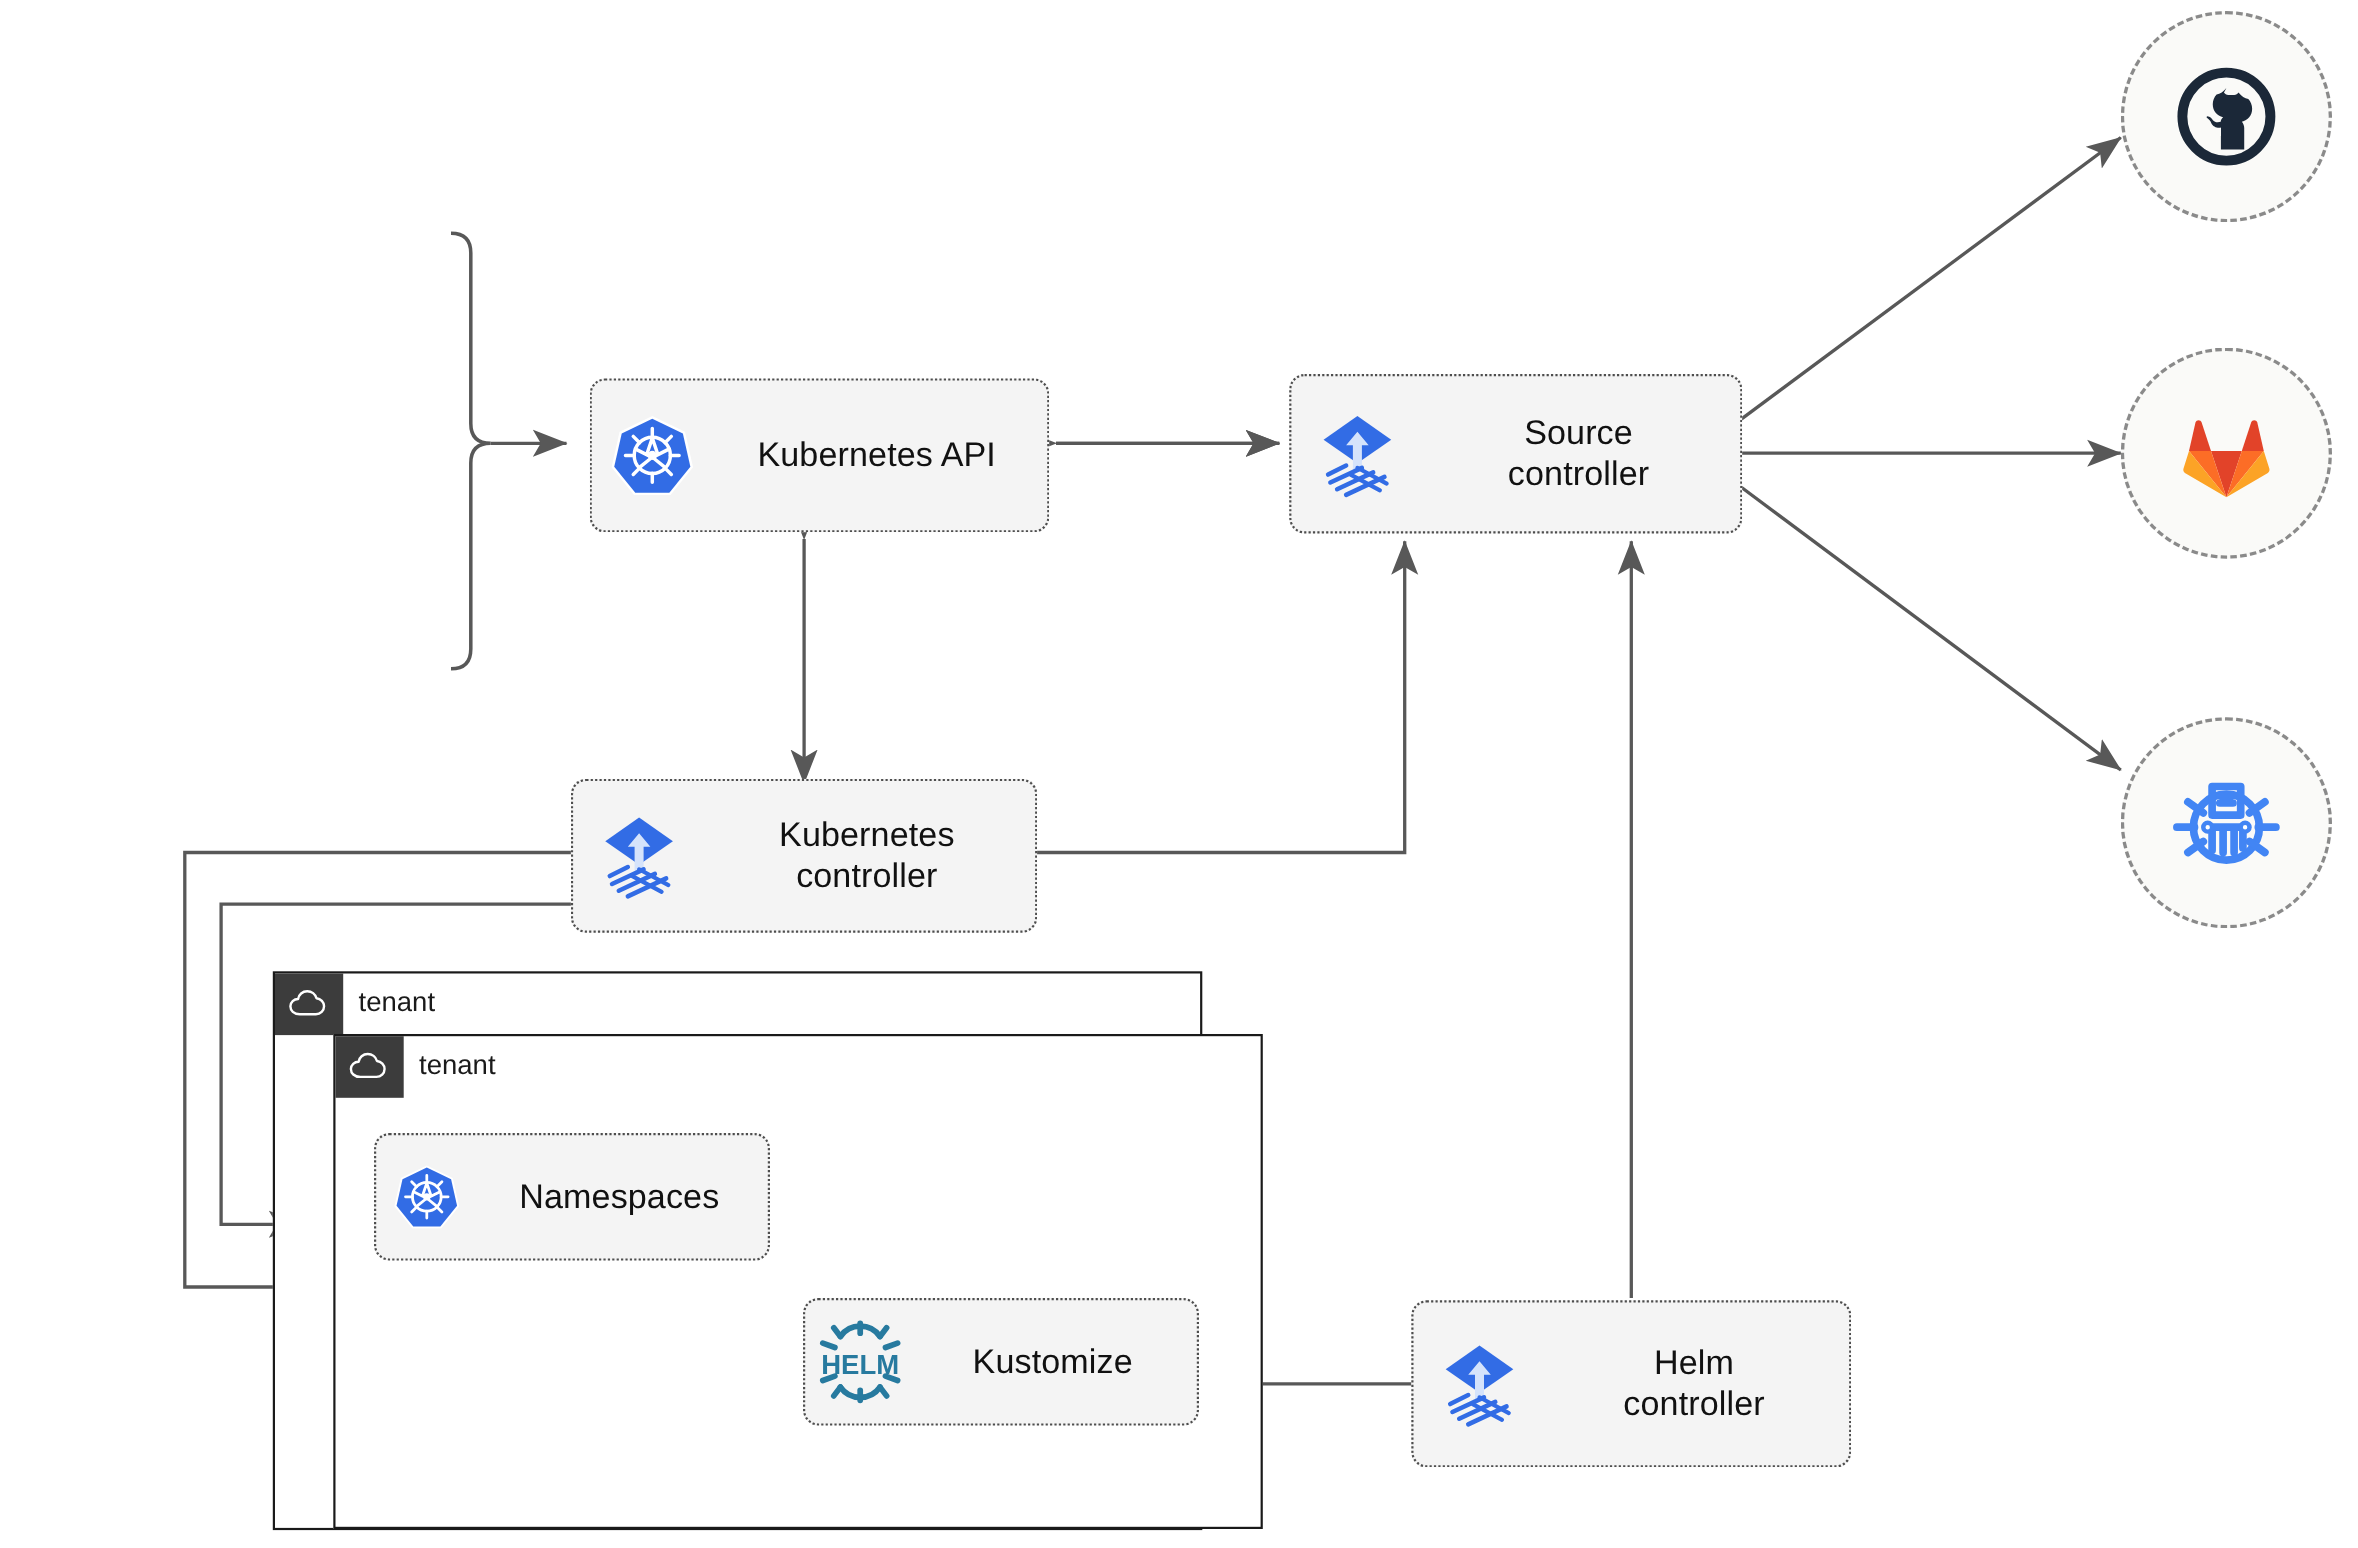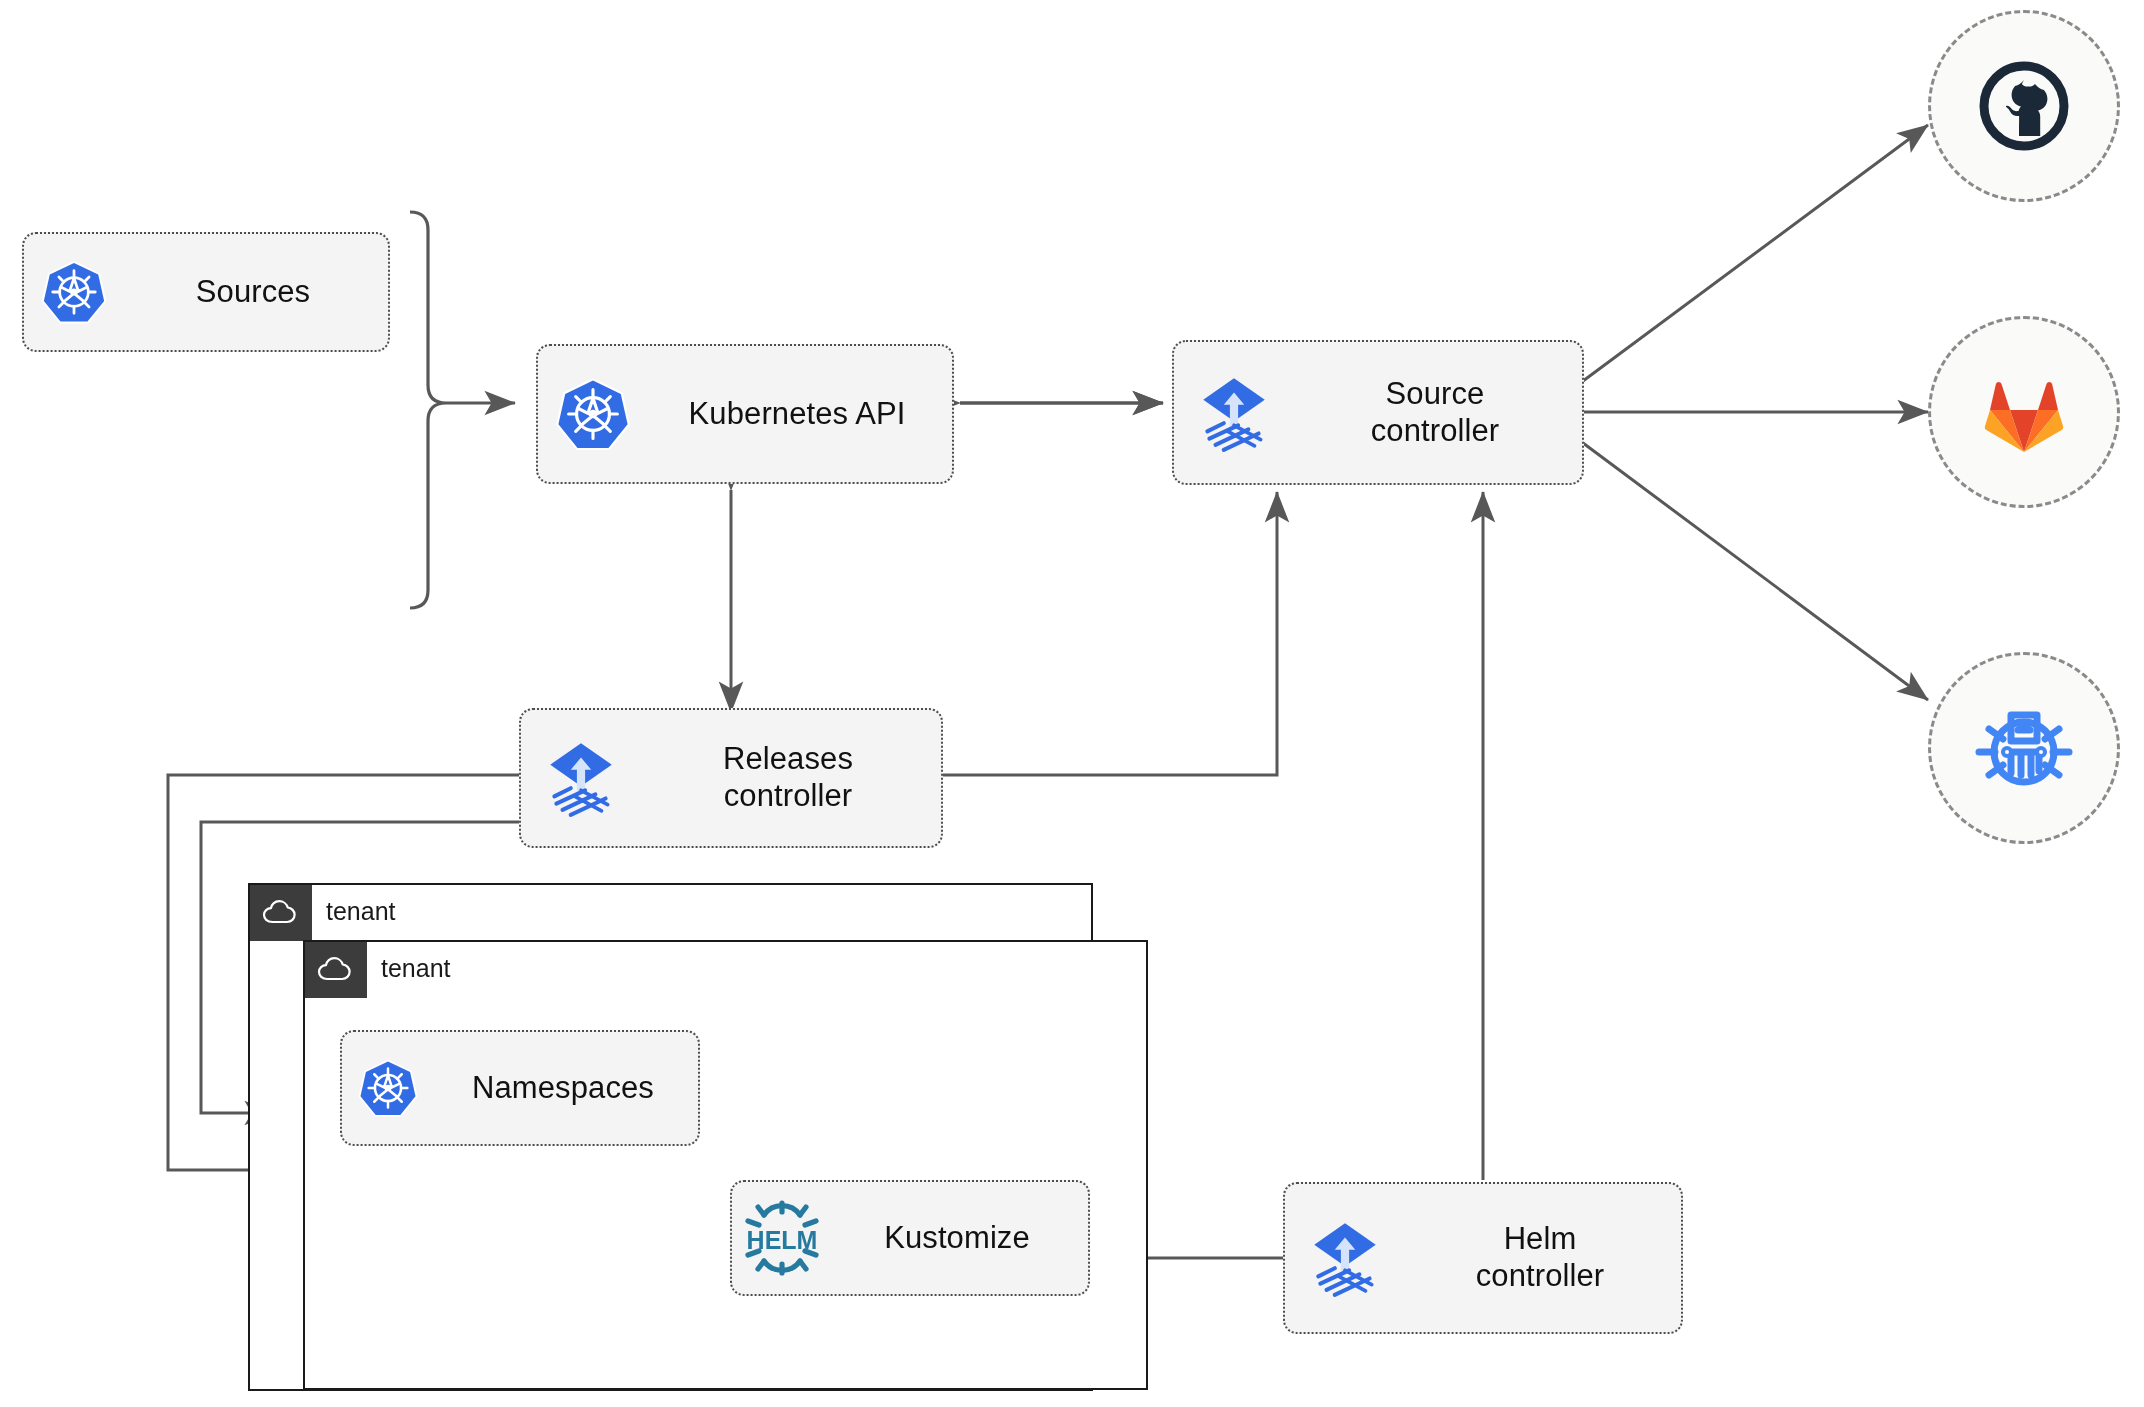--- a/index.html
+++ b/index.html
@@ -112,38 +112,20 @@
 
   <div class="tenant" style="left:303px;top:940px;width:845px;height:450px;">
     <div class="bar">
       <svg width="38" height="28" viewBox="0 0 38 28" aria-hidden="true">
         <path d="M10.5 23 C5 23 2 19.6 2 15.8 C2 12 5.2 9.2 9 9.2 C9.6 5.2 13 2.2 17.3 2.2 C21.3 2.2 24.7 4.9 25.7 8.5 C29.6 8.9 32.6 12 32.6 15.8 C32.6 19.8 29.3 23 25.2 23 Z" fill="none" stroke="#ffffff" stroke-width="2.2" stroke-linejoin="round"></path>
       </svg>
     </div>
     <div class="tname">tenant</div>
   </div>
 
-  <div class="node" style="left:22px;top:232px;width:368px;height:120px;">
-    <span class="ico" style="width:100px;">
-      <svg width="68" height="68" viewBox="0 0 64 64" aria-hidden="true">
-        <path d="M32 2.6 L56.4 14.4 L62.4 40.8 L45.6 61.6 L18.4 61.6 L1.6 40.8 L7.6 14.4 Z" fill="#ffffff"></path>
-        <path d="M32 4.6 L54.8 15.6 L60.4 40.4 L44.7 59.8 L19.3 59.8 L3.6 40.4 L9.2 15.6 Z" fill="#326CE5"></path>
-        <g fill="none" stroke="#ffffff" stroke-width="2.6" stroke-linecap="round">
-          <circle cx="32" cy="32" r="13.5"></circle>
-          <path d="M32 12 L32 18.6 M32 45.4 L32 52 M12 32 L18.6 32 M45.4 32 L52 32
-                   M17.8 17.8 L22.5 22.5 M41.5 41.5 L46.2 46.2
-                   M46.2 17.8 L41.5 22.5 M22.5 41.5 L17.8 46.2"></path>
-          <path d="M32 19 L28 31 M32 19 L36 31 M44 27.5 L34 32.5 M41.5 41 L33.5 34.5
-                   M22.5 41 L30.5 34.5 M20 27.5 L30 32.5"></path>
-        </g>
-        <circle cx="32" cy="32" r="3.4" fill="#ffffff"></circle>
-      </svg>
-    </span>
-    <span class="lbl">Sources</span>
-  </div>
 
 
   <div class="node" style="left:536px;top:344px;width:418px;height:140px;">
     <span class="ico" style="width:110px;">
       <svg width="78" height="78" viewBox="0 0 64 64" aria-hidden="true">
         <path d="M32 2.6 L56.4 14.4 L62.4 40.8 L45.6 61.6 L18.4 61.6 L1.6 40.8 L7.6 14.4 Z" fill="#ffffff"></path>
         <path d="M32 4.6 L54.8 15.6 L60.4 40.4 L44.7 59.8 L19.3 59.8 L3.6 40.4 L9.2 15.6 Z" fill="#326CE5"></path>
         <g fill="none" stroke="#ffffff" stroke-width="2.6" stroke-linecap="round">
           <circle cx="32" cy="32" r="13.5"></circle>
           <path d="M32 12 L32 18.6 M32 45.4 L32 52 M12 32 L18.6 32 M45.4 32 L52 32
@@ -185,21 +167,21 @@
         <g stroke="#326CE5" stroke-width="4" stroke-linecap="round" fill="none">
           <path d="M14 58 L30 50"></path>
           <path d="M16 65 L44 52"></path>
           <path d="M22 71 L54 56"></path>
           <path d="M30 76 L64 60"></path>
           <path d="M40 52 L66 66" stroke-width="3.6"></path>
           <path d="M34 58 L60 72" stroke-width="3.6"></path>
         </g>
       </svg>
     </span>
-    <span class="lbl">Releases
+    <span class="lbl">Kubernetes
 controller</span>
   </div>
 
   <div class="node" style="left:1283px;top:1182px;width:400px;height:152px;">
     <span class="ico" style="width:120px;">
       <svg width="82" height="82" viewBox="0 0 80 80" aria-hidden="true">
         <path d="M40 6 L70 27 L40 48 L10 27 Z" fill="#326CE5"></path>
         <path d="M40 20 L50 32 L44 32 L44 54 L36 54 L36 32 L30 32 Z" fill="#d5e3fb"></path>
         <g stroke="#326CE5" stroke-width="4" stroke-linecap="round" fill="none">
           <path d="M14 58 L30 50"></path>

